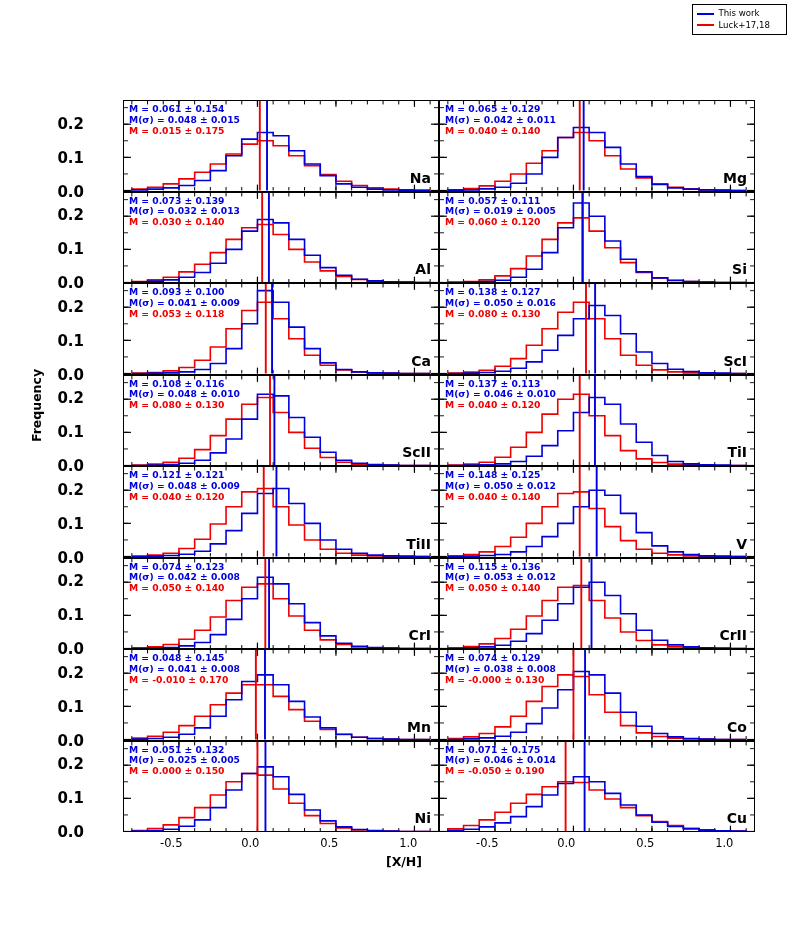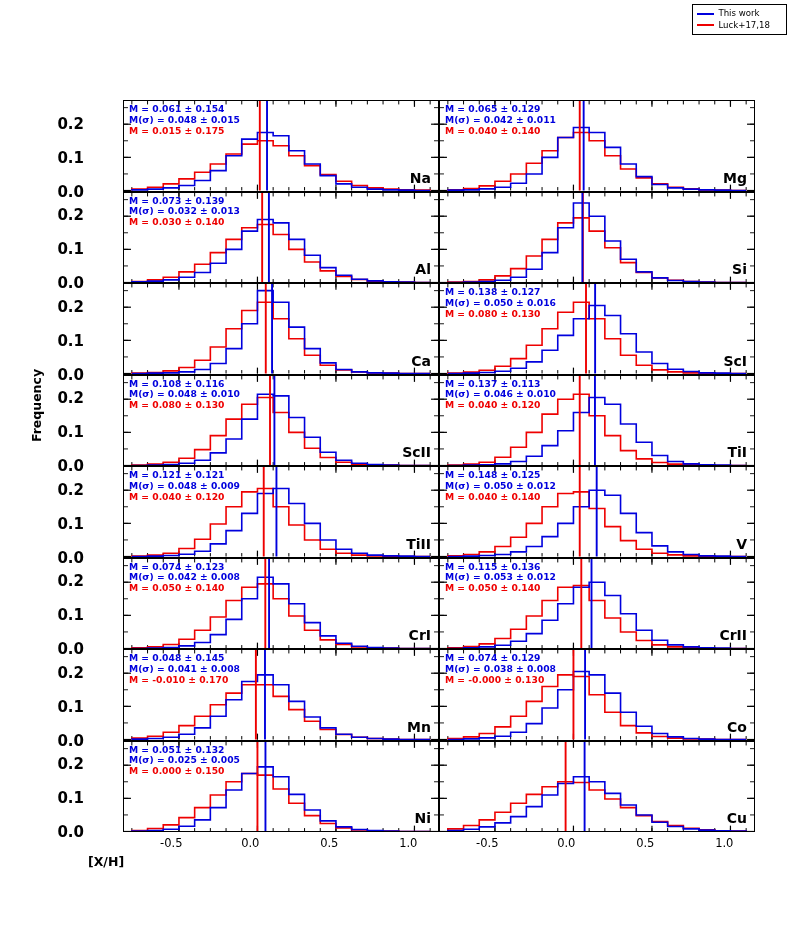--- a/index.html
+++ b/index.html
@@ -108,20 +108,21 @@
     font-weight: normal;
     color: #000;
     transform: translateX(-50%);
     margin-left: 28px;
   }
   #xtitle {
     position: absolute;
     left: 88px;
     top: 854px;
     width: 632px;
+    text-align: center;
     font-size: 12.5px;
     font-weight: bold;
     color: #000;
   }
   #legend {
     position: absolute;
     right: 6px;
     top: 4px;
     border: 1px solid #000;
     background: #fff;
@@ -476,20 +477,25 @@
           <line y1="40.666666666666664" y2="40.666666666666664" x1="316" x2="312" stroke="#000" stroke-width="0.9" vector-effect="non-scaling-stroke"></line>
           <line y1="23.72222222222223" y2="23.72222222222223" x1="0" x2="4" stroke="#000" stroke-width="0.9" vector-effect="non-scaling-stroke"></line>
           <line y1="23.72222222222223" y2="23.72222222222223" x1="316" x2="312" stroke="#000" stroke-width="0.9" vector-effect="non-scaling-stroke"></line>
           <line y1="6.777777777777786" y2="6.777777777777786" x1="0" x2="4" stroke="#000" stroke-width="0.9" vector-effect="non-scaling-stroke"></line>
           <line y1="6.777777777777786" y2="6.777777777777786" x1="316" x2="312" stroke="#000" stroke-width="0.9" vector-effect="non-scaling-stroke"></line>
           <path d="M 7.90 91.50 L 7.90 91.16 L 23.70 91.16 L 23.70 90.48 L 39.50 90.48 L 39.50 88.79 L 55.30 88.79 L 55.30 84.72 L 71.10 84.72 L 71.10 77.27 L 86.90 77.27 L 86.90 64.39 L 102.70 64.39 L 102.70 47.44 L 118.50 47.44 L 118.50 30.50 L 134.30 30.50 L 134.30 25.42 L 150.10 25.42 L 150.10 38.97 L 165.90 38.97 L 165.90 55.92 L 181.70 55.92 L 181.70 71.17 L 197.50 71.17 L 197.50 81.33 L 213.30 81.33 L 213.30 86.76 L 229.10 86.76 L 229.10 89.13 L 244.90 89.13 L 244.90 90.48 L 260.70 90.48 L 260.70 91.16 L 276.50 91.16 L 276.50 91.50 L 292.30 91.50 L 292.30 91.50 L 308.10 91.50 L 308.10 91.50" fill="none" stroke="#ee0000" stroke-width="1.6" vector-effect="non-scaling-stroke"></path>
           <path d="M 7.90 91.50 L 7.90 91.50 L 23.70 91.50 L 23.70 91.16 L 39.50 91.16 L 39.50 90.48 L 55.30 90.48 L 55.30 89.13 L 71.10 89.13 L 71.10 86.08 L 86.90 86.08 L 86.90 77.94 L 102.70 77.94 L 102.70 61.00 L 118.50 61.00 L 118.50 35.58 L 134.30 35.58 L 134.30 10.17 L 150.10 10.17 L 150.10 23.72 L 165.90 23.72 L 165.90 49.14 L 181.70 49.14 L 181.70 67.78 L 197.50 67.78 L 197.50 80.66 L 213.30 80.66 L 213.30 86.76 L 229.10 86.76 L 229.10 89.47 L 244.90 89.47 L 244.90 90.48 L 260.70 90.48 L 260.70 91.16 L 276.50 91.16 L 276.50 91.50 L 292.30 91.50 L 292.30 91.50 L 308.10 91.50 L 308.10 91.50" fill="none" stroke="#0000dd" stroke-width="1.6" vector-effect="non-scaling-stroke"></path>
           <line x1="143.78" x2="143.78" y1="0" y2="91.5" stroke="#ee0000" stroke-width="1.9" vector-effect="non-scaling-stroke"></line>
           <line x1="143.306" x2="143.306" y1="0" y2="91.5" stroke="#0000dd" stroke-width="1.9" vector-effect="non-scaling-stroke"></line>
         </svg>
+        <div class="stats">
+          <div class="blue">M = 0.057 ± 0.111</div>
+          <div class="blue">M(σ) = 0.019 ± 0.005</div>
+          <div class="red">M = 0.060 ± 0.120</div>
+        </div>
         <div class="elem-label">Si</div>
       </div>
       <div class="panel">
         <svg viewBox="0 0 316 91.5" preserveAspectRatio="none">
           <line x1="55.3" x2="55.3" y1="91.5" y2="85.5" stroke="#000" stroke-width="1.2" vector-effect="non-scaling-stroke"></line>
           <line x1="55.3" x2="55.3" y1="0" y2="6" stroke="#000" stroke-width="1.2" vector-effect="non-scaling-stroke"></line>
           <line x1="134.29999999999998" x2="134.29999999999998" y1="91.5" y2="85.5" stroke="#000" stroke-width="1.2" vector-effect="non-scaling-stroke"></line>
           <line x1="134.29999999999998" x2="134.29999999999998" y1="0" y2="6" stroke="#000" stroke-width="1.2" vector-effect="non-scaling-stroke"></line>
           <line x1="213.3" x2="213.3" y1="91.5" y2="85.5" stroke="#000" stroke-width="1.2" vector-effect="non-scaling-stroke"></line>
           <line x1="213.3" x2="213.3" y1="0" y2="6" stroke="#000" stroke-width="1.2" vector-effect="non-scaling-stroke"></line>
@@ -549,20 +555,25 @@
           <line y1="40.666666666666664" y2="40.666666666666664" x1="316" x2="312" stroke="#000" stroke-width="0.9" vector-effect="non-scaling-stroke"></line>
           <line y1="23.72222222222223" y2="23.72222222222223" x1="0" x2="4" stroke="#000" stroke-width="0.9" vector-effect="non-scaling-stroke"></line>
           <line y1="23.72222222222223" y2="23.72222222222223" x1="316" x2="312" stroke="#000" stroke-width="0.9" vector-effect="non-scaling-stroke"></line>
           <line y1="6.777777777777786" y2="6.777777777777786" x1="0" x2="4" stroke="#000" stroke-width="0.9" vector-effect="non-scaling-stroke"></line>
           <line y1="6.777777777777786" y2="6.777777777777786" x1="316" x2="312" stroke="#000" stroke-width="0.9" vector-effect="non-scaling-stroke"></line>
           <path d="M 7.90 91.50 L 7.90 91.16 L 23.70 91.16 L 23.70 90.48 L 39.50 90.48 L 39.50 88.79 L 55.30 88.79 L 55.30 85.40 L 71.10 85.40 L 71.10 77.94 L 86.90 77.94 L 86.90 64.39 L 102.70 64.39 L 102.70 45.75 L 118.50 45.75 L 118.50 27.11 L 134.30 27.11 L 134.30 18.64 L 150.10 18.64 L 150.10 35.58 L 165.90 35.58 L 165.90 55.92 L 181.70 55.92 L 181.70 72.86 L 197.50 72.86 L 197.50 83.03 L 213.30 83.03 L 213.30 87.77 L 229.10 87.77 L 229.10 89.81 L 244.90 89.81 L 244.90 90.82 L 260.70 90.82 L 260.70 91.16 L 276.50 91.16 L 276.50 91.50 L 292.30 91.50 L 292.30 91.50 L 308.10 91.50 L 308.10 91.50" fill="none" stroke="#ee0000" stroke-width="1.6" vector-effect="non-scaling-stroke"></path>
           <path d="M 7.90 91.50 L 7.90 91.50 L 23.70 91.50 L 23.70 91.16 L 39.50 91.16 L 39.50 90.82 L 55.30 90.82 L 55.30 89.81 L 71.10 89.81 L 71.10 87.43 L 86.90 87.43 L 86.90 81.33 L 102.70 81.33 L 102.70 66.08 L 118.50 66.08 L 118.50 40.67 L 134.30 40.67 L 134.30 6.78 L 150.10 6.78 L 150.10 18.64 L 165.90 18.64 L 165.90 44.06 L 181.70 44.06 L 181.70 66.08 L 197.50 66.08 L 197.50 80.66 L 213.30 80.66 L 213.30 87.43 L 229.10 87.43 L 229.10 89.81 L 244.90 89.81 L 244.90 90.82 L 260.70 90.82 L 260.70 91.16 L 276.50 91.16 L 276.50 91.50 L 292.30 91.50 L 292.30 91.50 L 308.10 91.50 L 308.10 91.50" fill="none" stroke="#0000dd" stroke-width="1.6" vector-effect="non-scaling-stroke"></path>
           <line x1="142.674" x2="142.674" y1="0" y2="91.5" stroke="#ee0000" stroke-width="1.9" vector-effect="non-scaling-stroke"></line>
           <line x1="148.994" x2="148.994" y1="0" y2="91.5" stroke="#0000dd" stroke-width="1.9" vector-effect="non-scaling-stroke"></line>
         </svg>
+        <div class="stats">
+          <div class="blue">M = 0.093 ± 0.100</div>
+          <div class="blue">M(σ) = 0.041 ± 0.009</div>
+          <div class="red">M = 0.053 ± 0.118</div>
+        </div>
         <div class="elem-label">Ca</div>
       </div>
       <div class="panel col-right">
         <svg viewBox="0 0 316 91.5" preserveAspectRatio="none">
           <line x1="55.3" x2="55.3" y1="91.5" y2="85.5" stroke="#000" stroke-width="1.2" vector-effect="non-scaling-stroke"></line>
           <line x1="55.3" x2="55.3" y1="0" y2="6" stroke="#000" stroke-width="1.2" vector-effect="non-scaling-stroke"></line>
           <line x1="134.29999999999998" x2="134.29999999999998" y1="91.5" y2="85.5" stroke="#000" stroke-width="1.2" vector-effect="non-scaling-stroke"></line>
           <line x1="134.29999999999998" x2="134.29999999999998" y1="0" y2="6" stroke="#000" stroke-width="1.2" vector-effect="non-scaling-stroke"></line>
           <line x1="213.3" x2="213.3" y1="91.5" y2="85.5" stroke="#000" stroke-width="1.2" vector-effect="non-scaling-stroke"></line>
           <line x1="213.3" x2="213.3" y1="0" y2="6" stroke="#000" stroke-width="1.2" vector-effect="non-scaling-stroke"></line>
@@ -1402,20 +1413,25 @@
           <line y1="40.666666666666664" y2="40.666666666666664" x1="316" x2="312" stroke="#000" stroke-width="0.9" vector-effect="non-scaling-stroke"></line>
           <line y1="23.72222222222223" y2="23.72222222222223" x1="0" x2="4" stroke="#000" stroke-width="0.9" vector-effect="non-scaling-stroke"></line>
           <line y1="23.72222222222223" y2="23.72222222222223" x1="316" x2="312" stroke="#000" stroke-width="0.9" vector-effect="non-scaling-stroke"></line>
           <line y1="6.777777777777786" y2="6.777777777777786" x1="0" x2="4" stroke="#000" stroke-width="0.9" vector-effect="non-scaling-stroke"></line>
           <line y1="6.777777777777786" y2="6.777777777777786" x1="316" x2="312" stroke="#000" stroke-width="0.9" vector-effect="non-scaling-stroke"></line>
           <path d="M 7.90 91.50 L 7.90 88.79 L 23.70 88.79 L 23.70 85.40 L 39.50 85.40 L 39.50 79.64 L 55.30 79.64 L 55.30 71.84 L 71.10 71.84 L 71.10 62.69 L 86.90 62.69 L 86.90 53.54 L 102.70 53.54 L 102.70 45.75 L 118.50 45.75 L 118.50 40.67 L 134.30 40.67 L 134.30 41.34 L 150.10 41.34 L 150.10 49.14 L 165.90 49.14 L 165.90 58.29 L 181.70 58.29 L 181.70 67.10 L 197.50 67.10 L 197.50 75.23 L 213.30 75.23 L 213.30 81.33 L 229.10 81.33 L 229.10 85.40 L 244.90 85.40 L 244.90 88.11 L 260.70 88.11 L 260.70 89.81 L 276.50 89.81 L 276.50 90.82 L 292.30 90.82 L 292.30 91.16 L 308.10 91.16 L 308.10 91.50" fill="none" stroke="#ee0000" stroke-width="1.6" vector-effect="non-scaling-stroke"></path>
           <path d="M 7.90 91.50 L 7.90 90.48 L 23.70 90.48 L 23.70 89.13 L 39.50 89.13 L 39.50 86.76 L 55.30 86.76 L 55.30 82.69 L 71.10 82.69 L 71.10 76.25 L 86.90 76.25 L 86.90 66.08 L 102.70 66.08 L 102.70 54.22 L 118.50 54.22 L 118.50 42.36 L 134.30 42.36 L 134.30 35.58 L 150.10 35.58 L 150.10 40.67 L 165.90 40.67 L 165.90 52.53 L 181.70 52.53 L 181.70 64.39 L 197.50 64.39 L 197.50 74.56 L 213.30 74.56 L 213.30 82.01 L 229.10 82.01 L 229.10 86.42 L 244.90 86.42 L 244.90 88.79 L 260.70 88.79 L 260.70 90.14 L 276.50 90.14 L 276.50 90.82 L 292.30 90.82 L 292.30 91.16 L 308.10 91.16 L 308.10 91.50" fill="none" stroke="#0000dd" stroke-width="1.6" vector-effect="non-scaling-stroke"></path>
           <line x1="126.39999999999999" x2="126.39999999999999" y1="0" y2="91.5" stroke="#ee0000" stroke-width="1.9" vector-effect="non-scaling-stroke"></line>
           <line x1="145.518" x2="145.518" y1="0" y2="91.5" stroke="#0000dd" stroke-width="1.9" vector-effect="non-scaling-stroke"></line>
         </svg>
+        <div class="stats">
+          <div class="blue">M = 0.071 ± 0.175</div>
+          <div class="blue">M(σ) = 0.046 ± 0.014</div>
+          <div class="red">M = -0.050 ± 0.190</div>
+        </div>
         <div class="elem-label">Cu</div>
       </div>
     </div>
 
   <div id="xlabels">
       <div class="xtick" style="left: 55.3px;">-0.5</div>
       <div class="xtick" style="left: 134.3px;">0.0</div>
       <div class="xtick" style="left: 213.3px;">0.5</div>
       <div class="xtick" style="left: 292.3px;">1.0</div>
       <div class="xtick" style="left: 371.3px;">-0.5</div>

